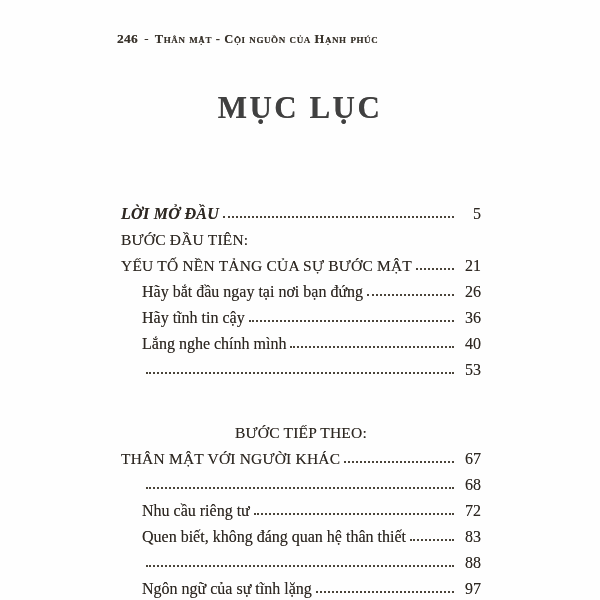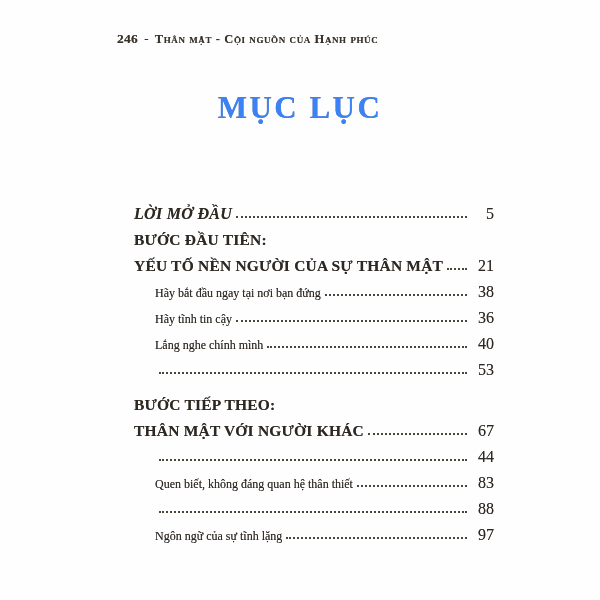--- a/index.html
+++ b/index.html
@@ -20,34 +20,34 @@
   }
   .page-header .num { font-size: 13.5px; }
   .page-header .sep { margin: 0 6px; font-weight: normal; }
   .page-header .book {
     font-variant: small-caps; font-size: 12.5px; letter-spacing: 0.6px;
   }
   .toc-title {
     position: absolute; top: 90px; left: 0; width: 600px;
     margin: 0; text-align: center;
     font-size: 31px; font-weight: 600; letter-spacing: 2.5px;
-    color: #3b82f6;
+    color: #404040;
   }
   .toc {
-    position: absolute; left: 134px; top: 197px; width: 360px;
+    position: absolute; left: 121px; top: 197px; width: 360px;
   }
   .toc-row { display: flex; align-items: flex-end; height: 26px; }
-  .toc-row.gap-before { margin-top: 9px; }
+  .toc-row.gap-before { margin-top: 37px; justify-content: center; }
   .toc-row.indent-1 { padding-left: 21px; }
-  .label { white-space: nowrap; font-size: 12px; }
+  .label { white-space: nowrap; font-size: 16px; }
   .style-frontmatter .label {
     font-style: italic; font-weight: 600; font-size: 16px; letter-spacing: 0.3px;
   }
   .style-section-label .label, .style-section .label {
-    font-weight: 700; font-size: 15.5px; letter-spacing: 0.2px;
+    font-weight: 400; font-size: 15.5px; letter-spacing: 0.2px;
   }
   .leader {
     flex: 1; min-width: 8px;
     border-bottom: 2px dotted #4a443a;
     margin: 0 3px 5px 4px;
   }
   .pagenum { min-width: 24px; text-align: right; font-size: 16px; }
 </style>
 </head>
 <body style="--ink: #2e2822; --bg: #fefefe;">
@@ -61,28 +61,28 @@
 <div class="toc" id="toc">
     <div class="toc-row style-frontmatter indent-0">
       <span class="label">LỜI MỞ ĐẦU</span>
       <span class="leader"></span>
       <span class="pagenum">5</span>
     </div>
     <div class="toc-row style-section-label indent-0">
       <span class="label">BƯỚC ĐẦU TIÊN:</span>
     </div>
     <div class="toc-row style-section indent-0">
-      <span class="label">YẾU TỐ NỀN NGƯỜI CỦA SỰ THÂN MẬT</span>
+      <span class="label">YẾU TỐ NỀN TẢNG CỦA SỰ BƯỚC MẬT</span>
       <span class="leader"></span>
       <span class="pagenum">21</span>
     </div>
     <div class="toc-row style-sub indent-1">
       <span class="label">Hãy bắt đầu ngay tại nơi bạn đứng</span>
       <span class="leader"></span>
-      <span class="pagenum">38</span>
+      <span class="pagenum">26</span>
     </div>
     <div class="toc-row style-sub indent-1">
       <span class="label">Hãy tĩnh tin cậy</span>
       <span class="leader"></span>
       <span class="pagenum">36</span>
     </div>
     <div class="toc-row style-sub indent-1">
       <span class="label">Lắng nghe chính mình</span>
       <span class="leader"></span>
       <span class="pagenum">40</span>
@@ -94,21 +94,26 @@
     <div class="toc-row style-section-label indent-0 gap-before">
       <span class="label">BƯỚC TIẾP THEO:</span>
     </div>
     <div class="toc-row style-section indent-0">
       <span class="label">THÂN MẬT VỚI NGƯỜI KHÁC</span>
       <span class="leader"></span>
       <span class="pagenum">67</span>
     </div>
     <div class="toc-row style-sub indent-1">
       <span class="leader"></span>
-      <span class="pagenum">44</span>
+      <span class="pagenum">68</span>
+    </div>
+    <div class="toc-row style-sub indent-1">
+      <span class="label">Nhu cầu riêng tư</span>
+      <span class="leader"></span>
+      <span class="pagenum">72</span>
     </div>
     <div class="toc-row style-sub indent-1">
       <span class="label">Quen biết, không đáng quan hệ thân thiết</span>
       <span class="leader"></span>
       <span class="pagenum">83</span>
     </div>
     <div class="toc-row style-sub indent-1">
       <span class="leader"></span>
       <span class="pagenum">88</span>
     </div>

